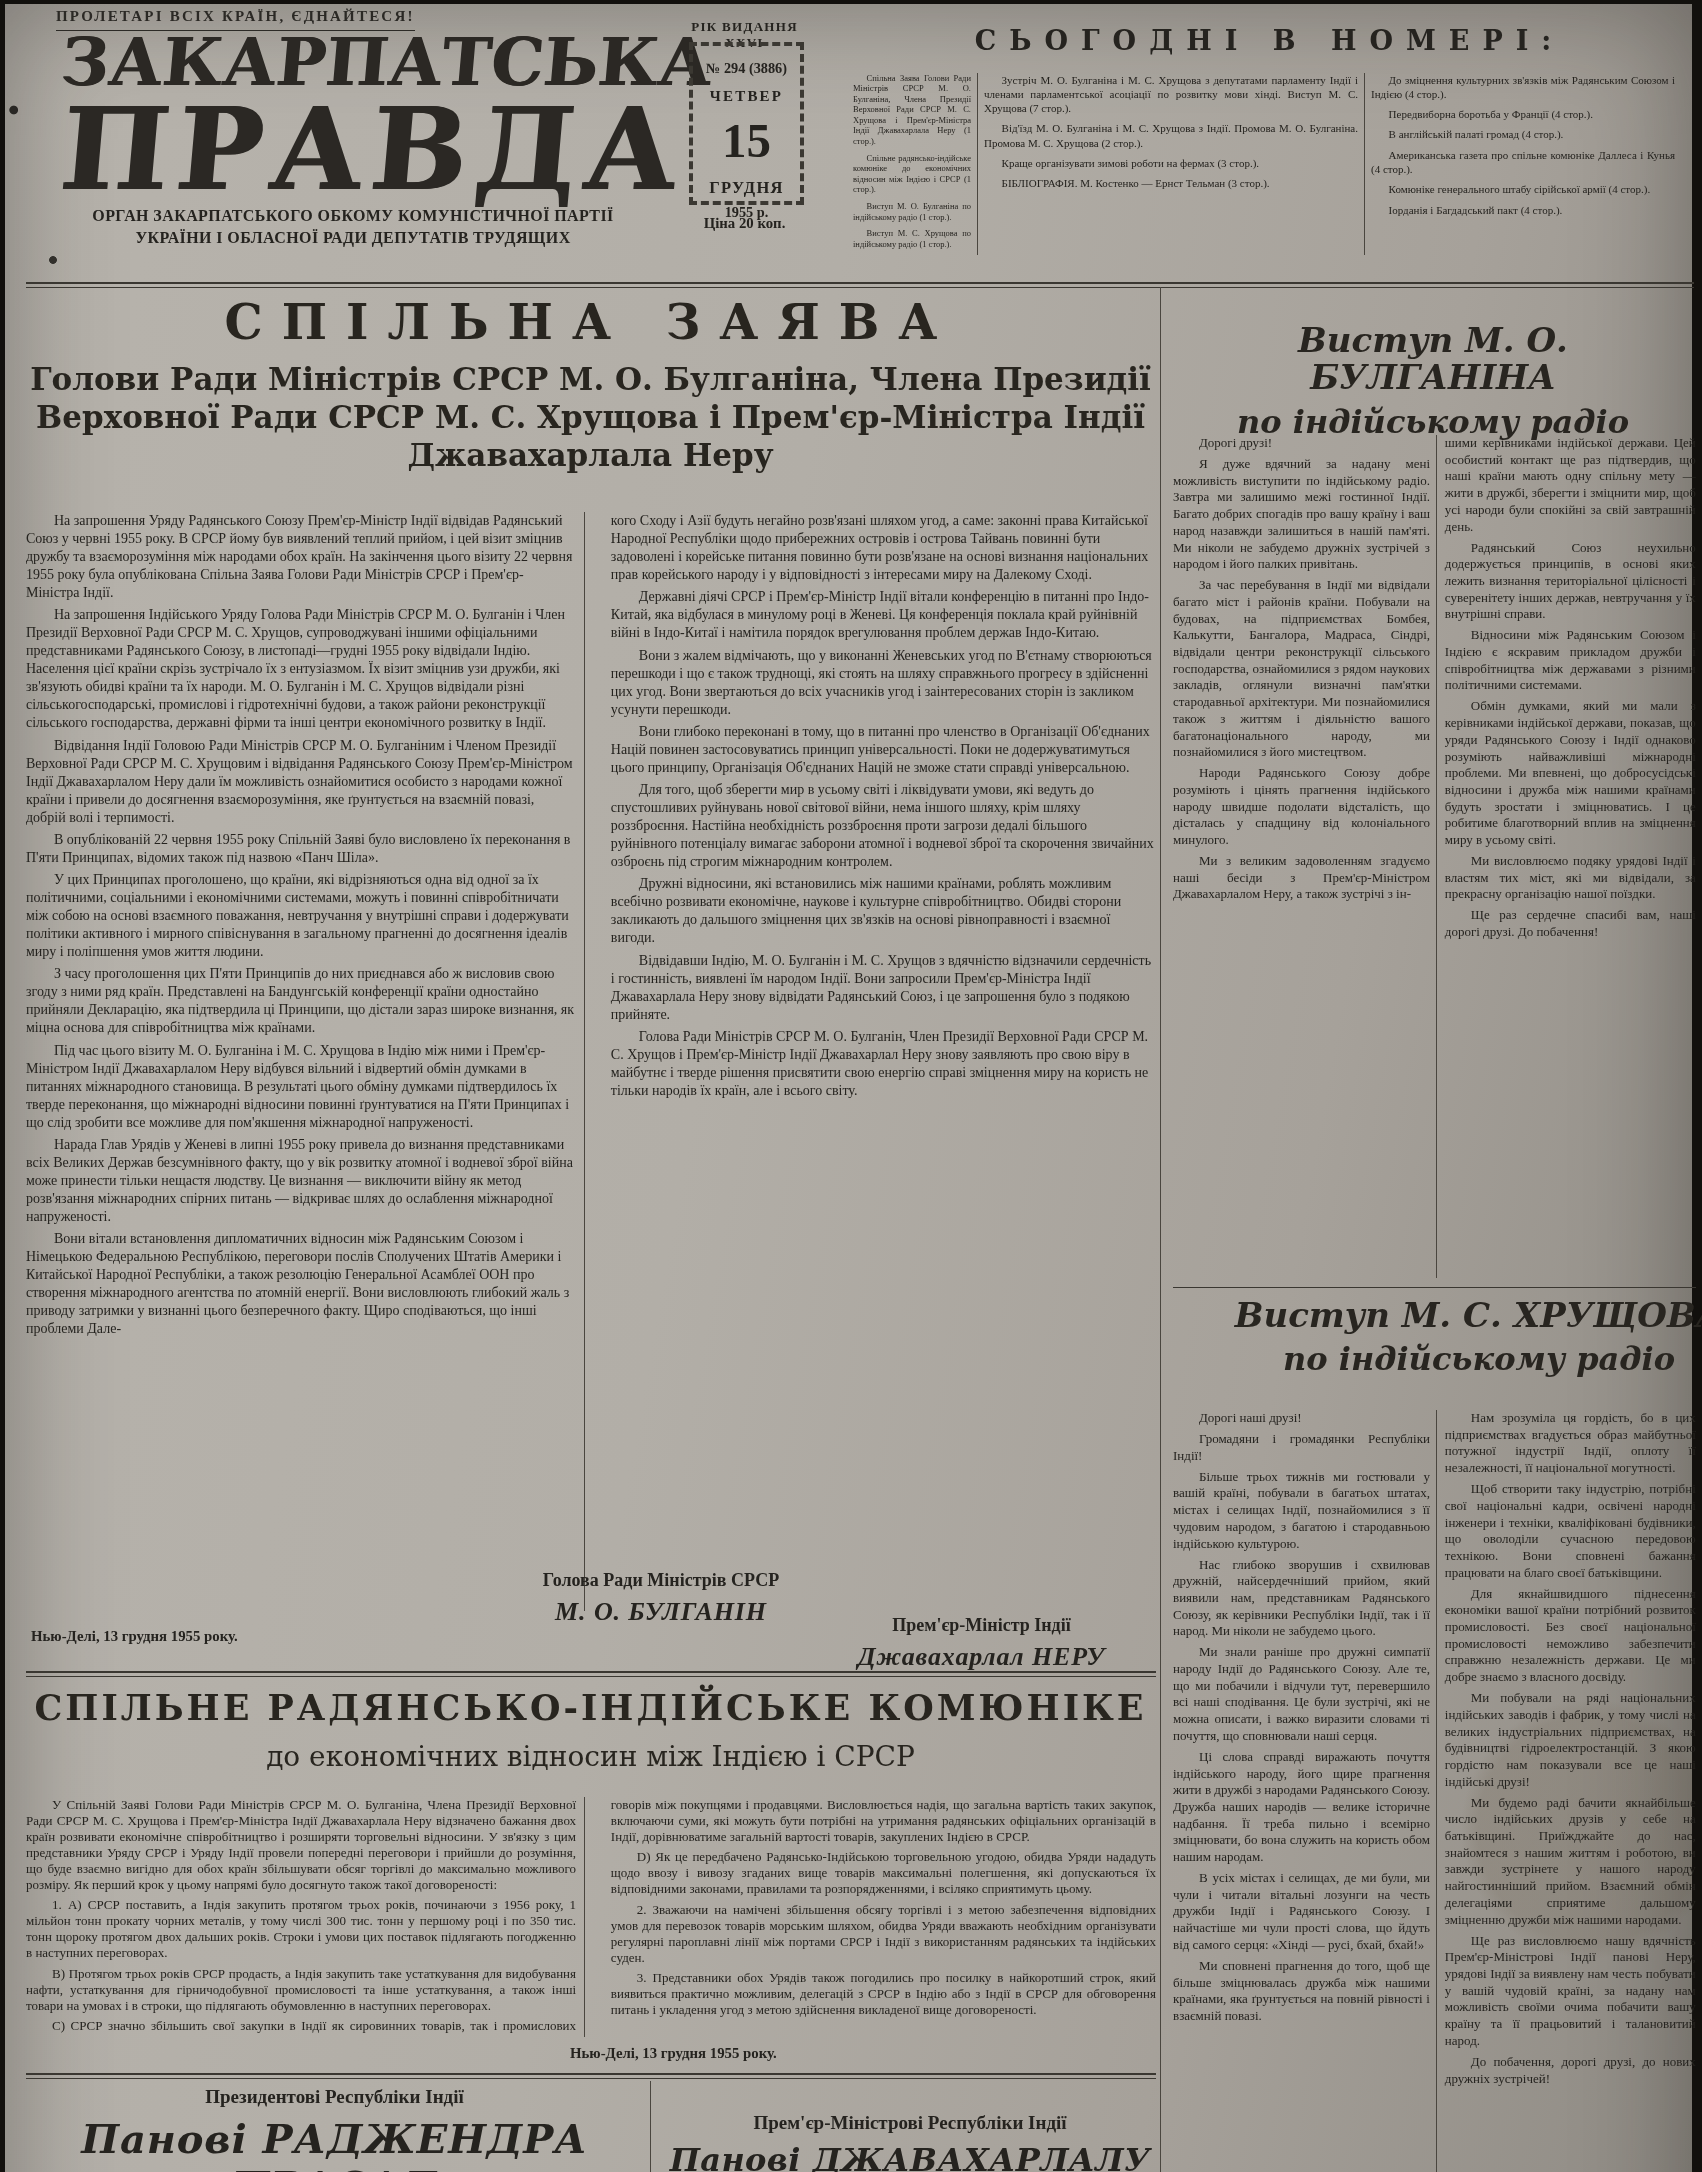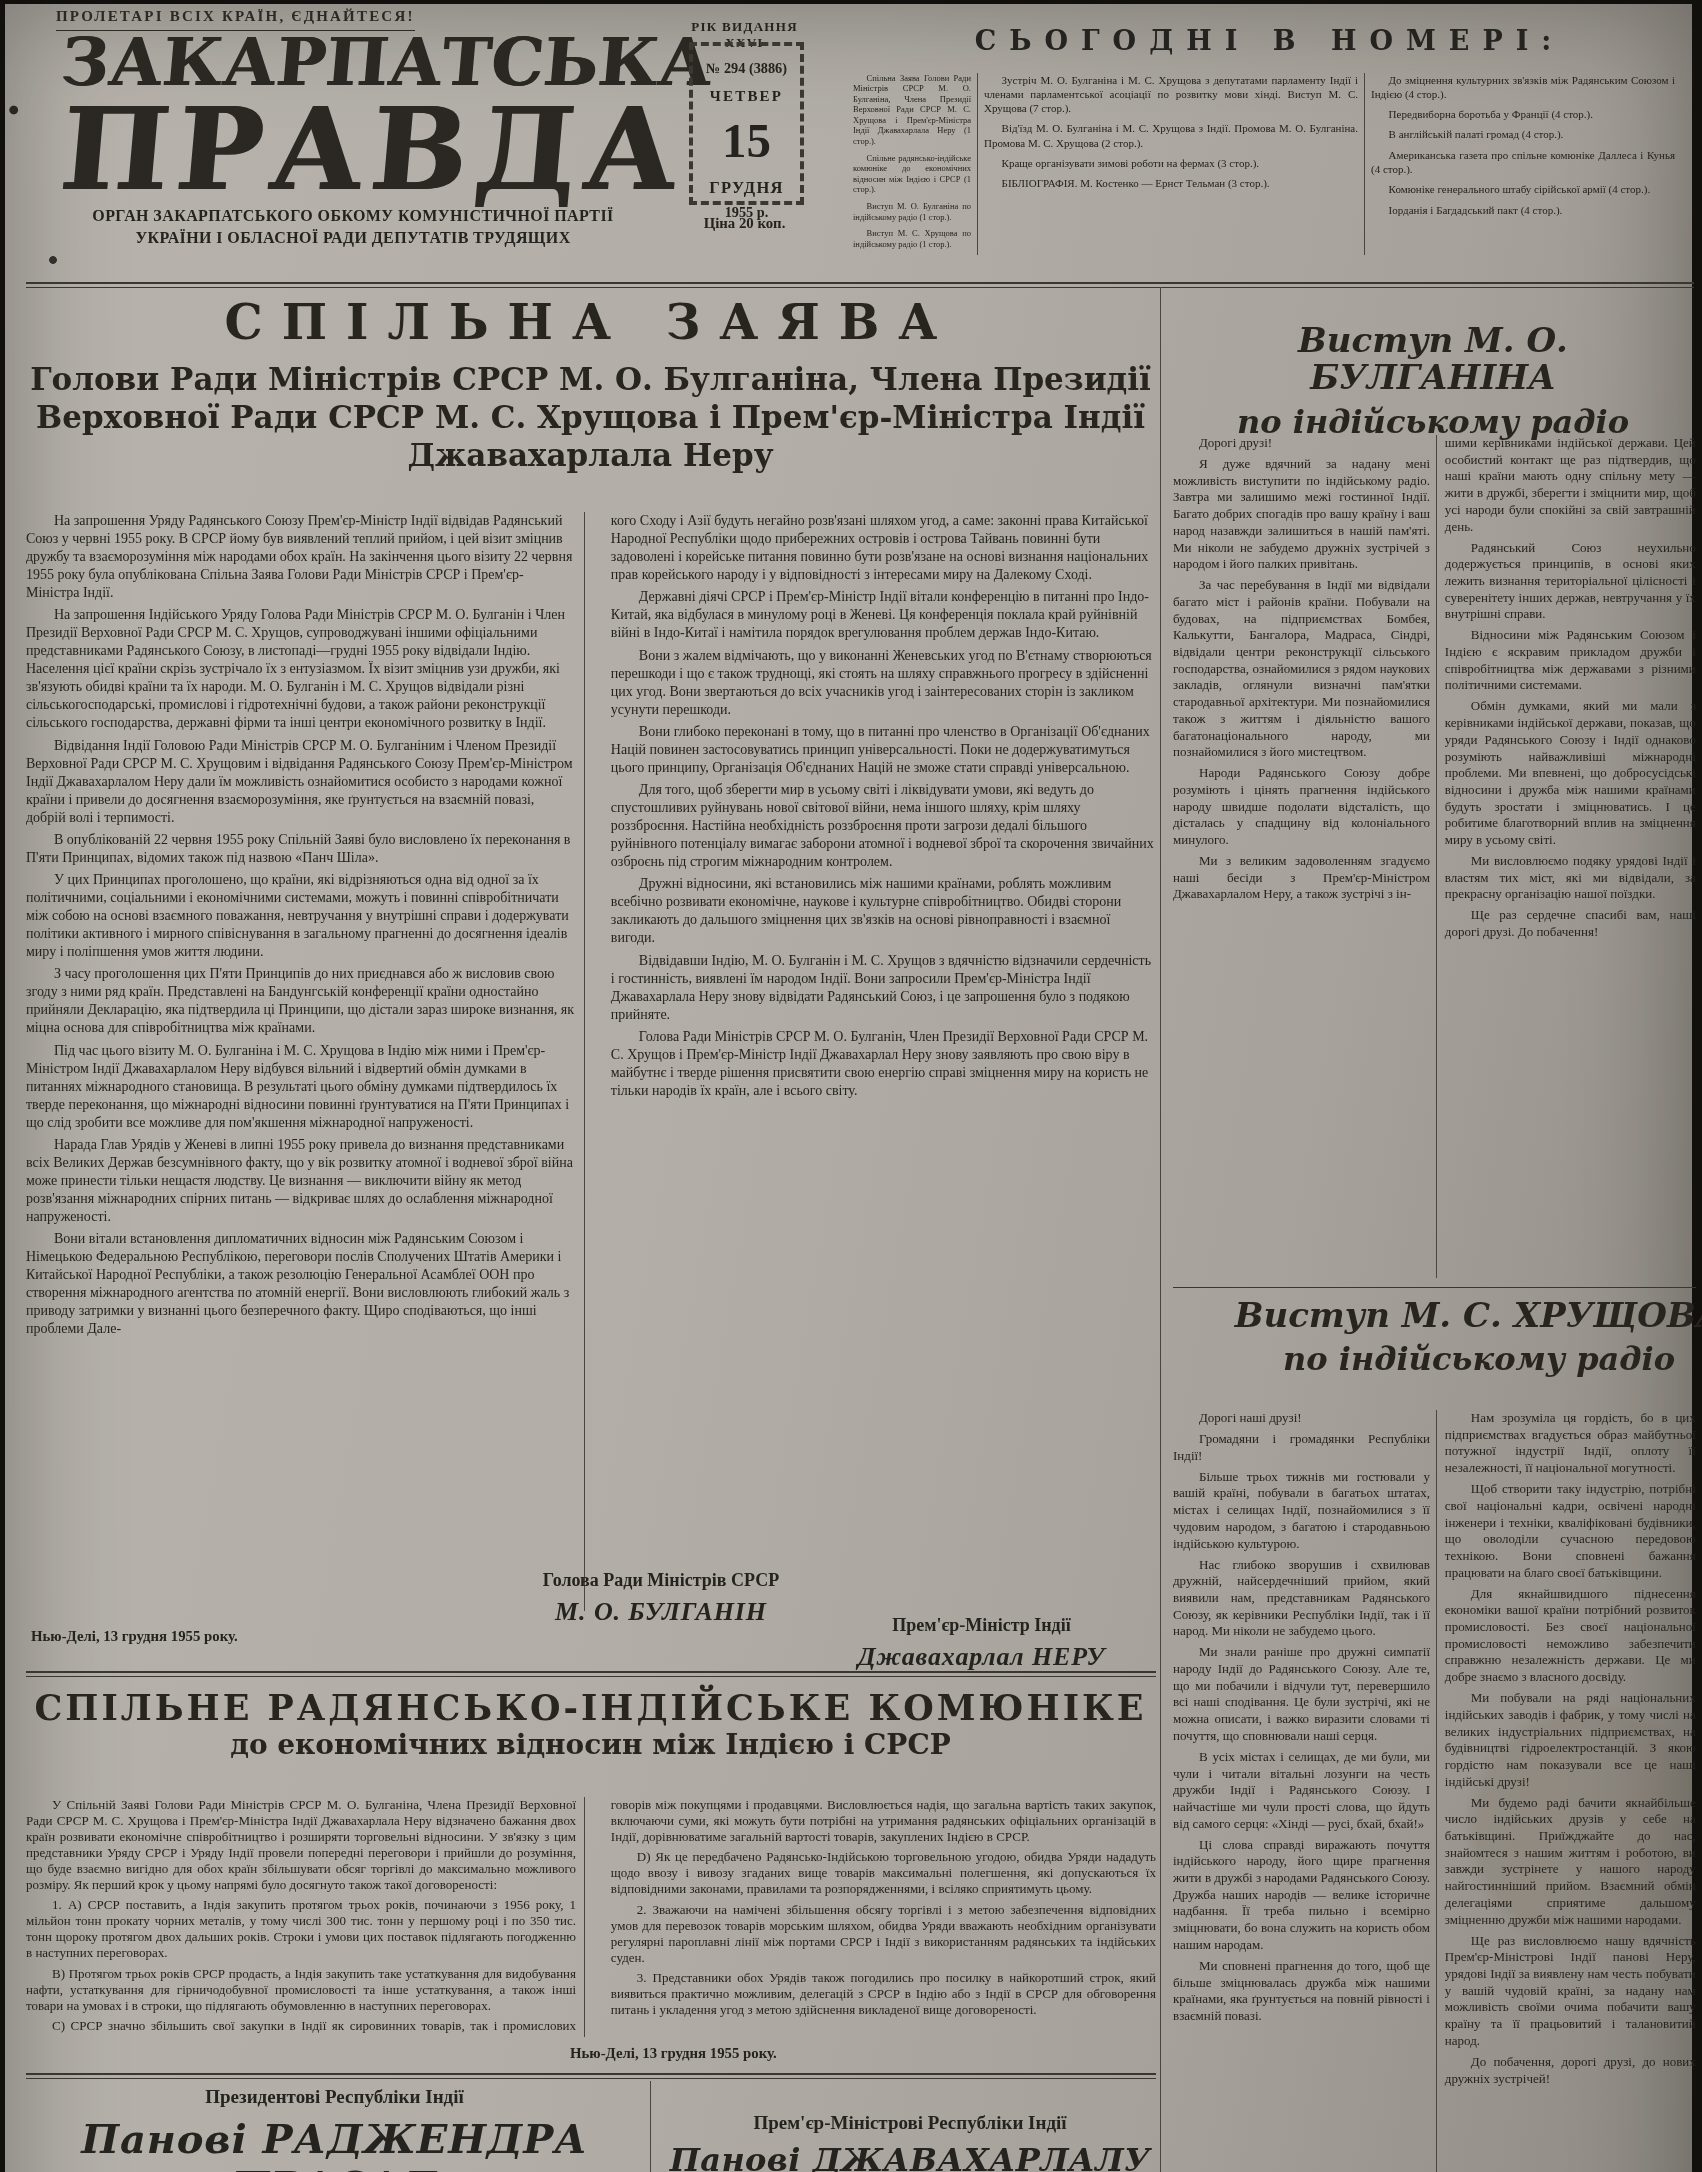--- a/index.html
+++ b/index.html
@@ -75,21 +75,21 @@
   .sc{width:257px;}
   .sc+.sc{border-left:1.3px solid #4a463f;padding-left:7.8px;margin-left:6px;width:251px;}
   .khr-rule{left:1173px;top:1287px;width:523px;}
   .khr-head{left:1216px;top:1297px;}
   .khr-cols{left:1173px;top:1410px;width:523px;height:925px;display:flex;overflow:hidden;
             font-size:13px;line-height:16.7px;}
   
   .kom-rule{left:26px;top:1671px;width:1130px;}
   .kom-head{left:30px;top:1687px;width:1121px;color:#28251f;}
   .kom-title{font-size:35px;font-weight:bold;letter-spacing:3px;}
-  .kom-sub{font-size:28px;font-weight:bold;margin-top:0;}
+  .kom-sub{font-size:28px;font-weight:normal;margin-top:12px;}
   .kom-cols{left:26px;top:1797px;width:1130px;height:240px;display:flex;overflow:hidden;
             font-size:13px;line-height:16px;}
   .kom-date{left:570px;top:2045px;font-size:14.8px;font-weight:bold;}
   .let-rule{left:26px;top:2073px;width:1130px;}
   
   .let1{left:26px;top:2086px;width:617px;}
   .let2{left:665px;top:2112px;width:490px;}
   .let-v{left:650px;top:2081px;height:255px;}
   .let-kicker{font-size:19px;font-weight:bold;text-align:center;}
   .let-title1{font-size:40px;font-weight:bold;font-style:italic;text-align:center;margin-top:7px;letter-spacing:0.9px;}
@@ -219,22 +219,22 @@
     <div class="sp-l1">Виступ М. С. ХРУЩОВА</div>
     <div class="sp-l2">по індійському радіо</div>
   </div>
   <div class="abs khr-cols just">
     <div class="sc">
       <p>Дорогі наші друзі!</p>
       <p>Громадяни і громадянки Республіки Індії!</p>
       <p>Більше трьох тижнів ми гостювали у вашій країні, побували в багатьох штатах, містах і селищах Індії, познайомилися з її чудовим народом, з багатою і стародавньою індійською культурою.</p>
       <p>Нас глибоко зворушив і схвилював дружній, найсердечніший прийом, який виявили нам, представникам Радянського Союзу, як керівники Республіки Індії, так і її народ. Ми ніколи не забудемо цього.</p>
       <p>Ми знали раніше про дружні симпатії народу Індії до Радянського Союзу. Але те, що ми побачили і відчули тут, перевершило всі наші сподівання. Це були зустрічі, які не можна описати, і важко виразити словами ті почуття, що сповнювали наші серця.</p>
+      <p>Ці слова справді виражають почуття індійського народу, його щире прагнення жити в дружбі з народами Радянського Союзу. Дружба наших народів — велике історичне надбання. Її треба пильно і всемірно зміцнювати, бо вона служить на користь обом нашим народам.</p>
       <p>В усіх містах і селищах, де ми були, ми чули і читали вітальні лозунги на честь дружби Індії і Радянського Союзу. І найчастіше ми чули прості слова, що йдуть від самого серця: «Хінді — русі, бхай, бхай!»</p>
-      <p>Ці слова справді виражають почуття індійського народу, його щире прагнення жити в дружбі з народами Радянського Союзу. Дружба наших народів — велике історичне надбання. Її треба пильно і всемірно зміцнювати, бо вона служить на користь обом нашим народам.</p>
       <p>Ми сповнені прагнення до того, щоб ще більше зміцнювалась дружба між нашими країнами, яка ґрунтується на повній рівності і взаємній повазі.</p>
     </div>
     <div class="sc">
       <p>Нам зрозуміла ця гордість, бо в цих підприємствах вгадується образ майбутньої потужної індустрії Індії, оплоту її незалежності, її національної могутності.</p>
       <p>Щоб створити таку індустрію, потрібні свої національні кадри, освічені народні інженери і техніки, кваліфіковані будівники, що оволоділи сучасною передовою технікою. Вони сповнені бажання працювати на благо своєї батьківщини.</p>
       <p>Для якнайшвидшого піднесення економіки вашої країни потрібний розвиток промисловості. Без своєї національної промисловості неможливо забезпечити справжню незалежність держави. Це ми добре знаємо з власного досвіду.</p>
       <p>Ми побували на ряді національних індійських заводів і фабрик, у тому числі на великих індустріальних підприємствах, на будівництві гідроелектростанцій. З якою гордістю нам показували все це наші індійські друзі!</p>
       <p>Ми будемо раді бачити якнайбільше число індійських друзів у себе на батьківщині. Приїжджайте до нас, знайомтеся з нашим життям і роботою, ви завжди зустрінете у нашого народу найгостинніший прийом. Взаємний обмін делегаціями сприятиме дальшому зміцненню дружби між нашими народами.</p>
       <p>Ще раз висловлюємо нашу вдячність Прем'єр-Міністрові Індії панові Неру, урядові Індії за виявлену нам честь побувати у вашій чудовій країні, за надану нам можливість своїми очима побачити вашу країну та її працьовитий і талановитий народ.</p>
       <p>До побачення, дорогі друзі, до нових дружніх зустрічей!</p>

